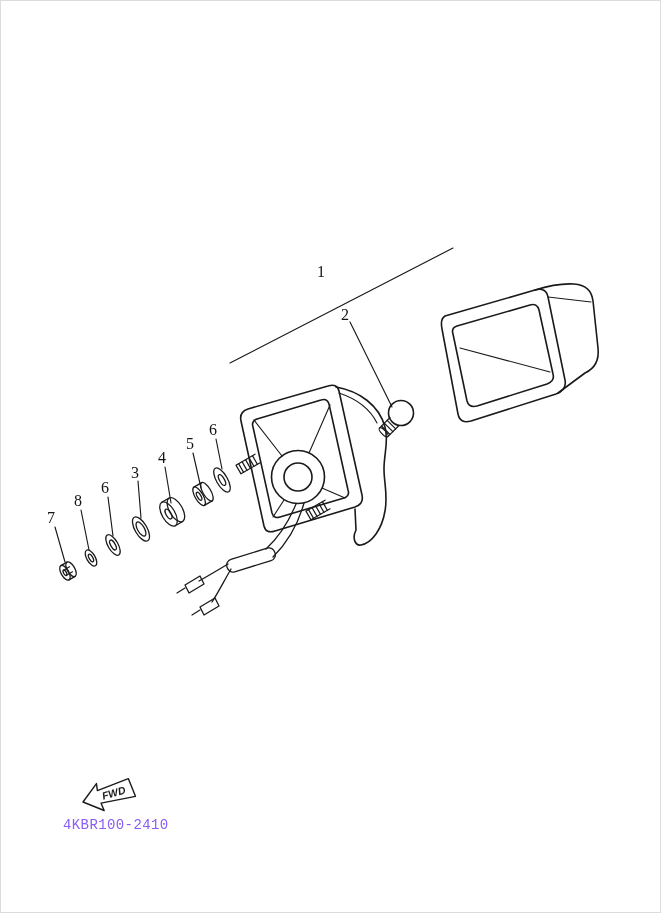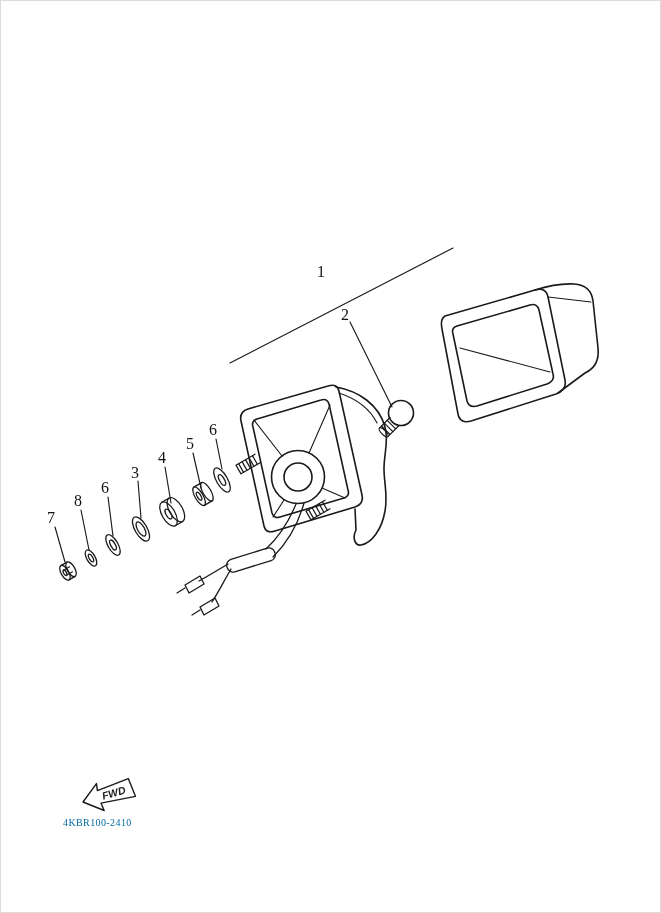--- a/index.html
+++ b/index.html
@@ -20,24 +20,24 @@
     font-family: "Liberation Serif", serif;
     font-size: 16px;
     color: #141414;
     line-height: 1;
     user-select: none;
   }
   .part-code {
     position: absolute;
     left: 62px;
     top: 816px;
-    font-family: Liberation Serif, serif;
-    font-size: 10px;
+    font-family: Liberation Mono, monospace;
+    font-size: 14px;
     letter-spacing: 0.4px;
-    color: #0369a1;
+    color: #8b5cf6;
   }
 </style>
 </head>
 <body>
 
 <div class="page">
 
   <svg class="drawing" width="661" height="913" viewBox="0 0 661 913">
     <g fill="none" stroke="#1a1a1a" stroke-width="1.6" stroke-linejoin="round" stroke-linecap="round">
 

